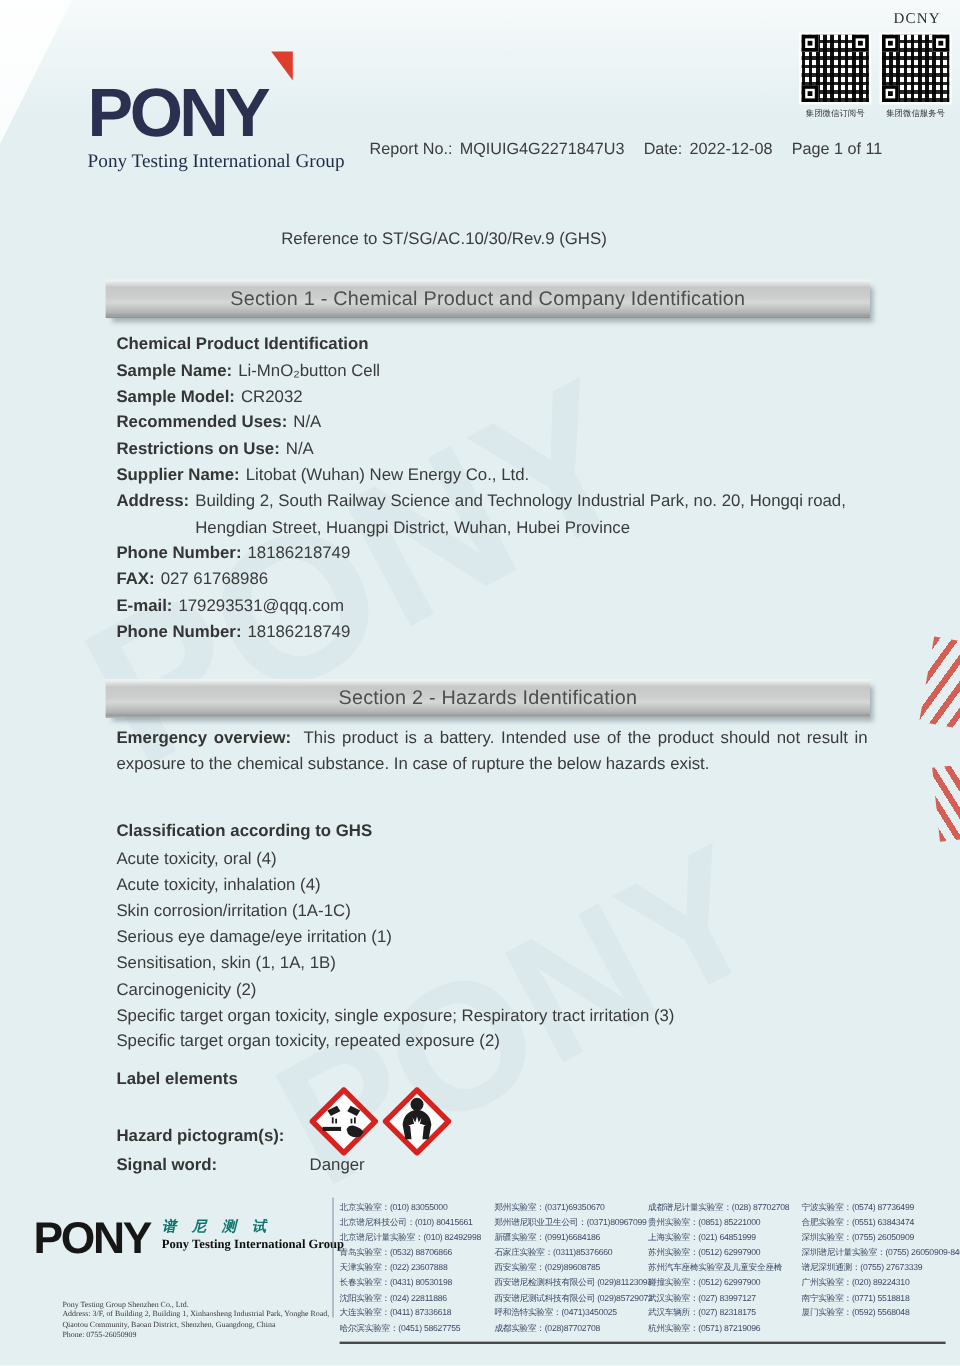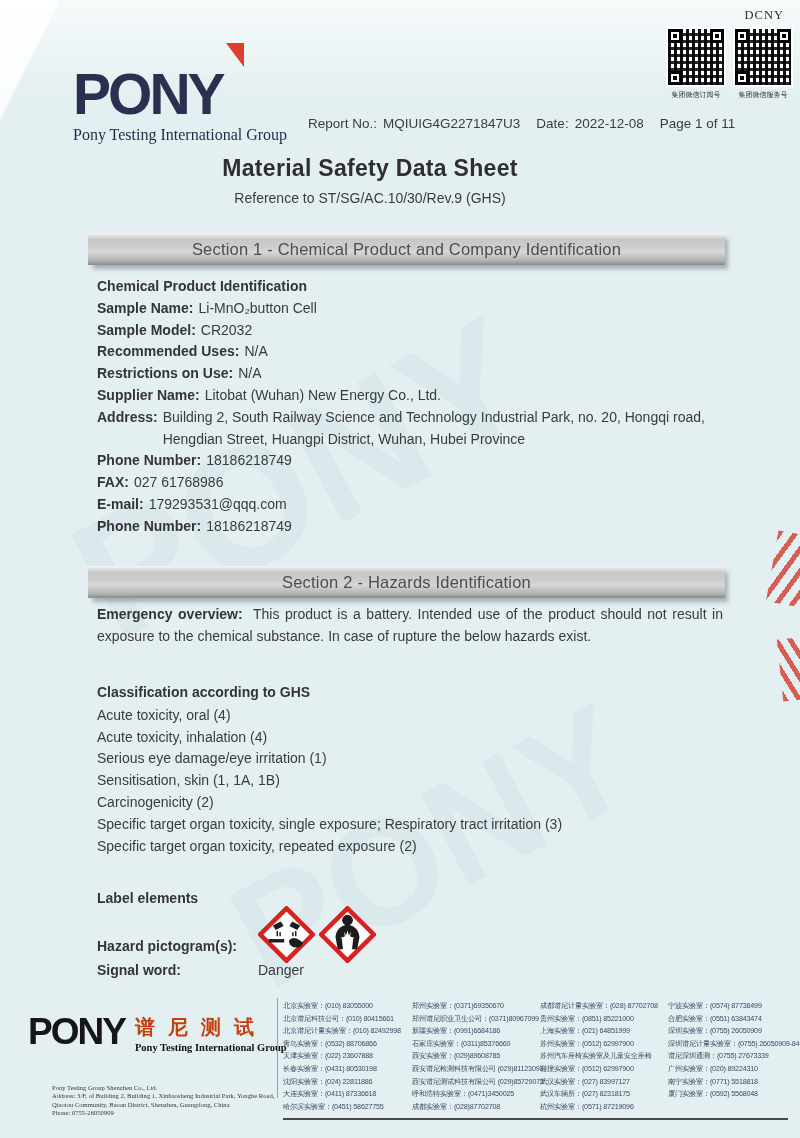--- a/index.html
+++ b/index.html
@@ -71,21 +71,21 @@
   .stamp-b{right:-10px;top:638px;width:30px;height:62px;transform:rotate(-6deg);
     background:repeating-linear-gradient(64deg,#d23a2e 0 5px,transparent 5px 12px);}
 
   
   .f-logo-row{position:absolute;left:28px;top:1014px;display:flex;align-items:flex-start;}
   .f-letters{display:flex;font-weight:800;font-size:37px;line-height:36px;letter-spacing:-2px;color:#161616;}
   .f-letters span{position:relative;}
   .fo-square{position:absolute;left:52%;top:56%;width:12px;height:12px;border-radius:3px;transform:translate(-50%,-50%);
     background:radial-gradient(circle at 40% 35%,#ea9277 0%,#b43a29 100%);}
   .f-cn{margin-left:10px;}
-  .f-cn-chars{font-size:20px;font-weight:bold;letter-spacing:13px;color:#c2410c;white-space:nowrap;}
+  .f-cn-chars{font-size:12px;font-weight:bold;letter-spacing:13px;color:#0f766e;white-space:nowrap;font-style:italic;}
   .f-cn-sub{font-family:"Liberation Serif",serif;font-size:10.5px;font-weight:bold;color:#101010;text-align:right;margin-top:1px;}
   .f-hotline{position:absolute;left:18px;top:1054px;font-family:"Liberation Serif",serif;font-weight:bold;font-size:16.5px;color:#151515;white-space:nowrap;}
   .f-hotline .site{margin-left:26px;letter-spacing:1.5px;}
   .f-fineprint{position:absolute;left:52px;top:1084px;width:235px;font-family:"Liberation Serif",serif;font-size:6.6px;line-height:8.4px;color:#3a3a3a;}
   .f-divider{position:absolute;left:277px;top:998px;width:1px;height:100px;background:#8fa0ab;}
   .contacts{position:absolute;top:1000px;font-size:7.2px;line-height:12.6px;color:#3d4a66;white-space:nowrap;letter-spacing:-.2px;}
   .col1{left:283px;width:126px;} .col2{left:412px;width:126px;} .col3{left:540px;width:126px;} .col4{left:668px;width:128px;}
   .f-rule{position:absolute;left:283px;top:1118px;width:505px;height:2px;background:#4a4a4a;}
 </style>
 </head>
@@ -122,21 +122,20 @@
         <span>N</span>
         <span><span>Y</span><span class="y-tri"></span></span>
     </div>
     <div class="logo-sub">Pony Testing International Group</div>
   </div>
 
   <div class="report-line">
     <span>Report No.:</span><span>MQIUIG4G2271847U3</span><span class="gap">Date:</span><span>2022-12-08</span><span class="gap">Page 1 of 11</span>
   </div>
 
-  <div class="doc-title">Material Safety Data Sheet</div>
   <div class="doc-subtitle">Reference to ST/SG/AC.10/30/Rev.9 (GHS)</div>
 
   <div class="section-bar bar1">Section 1 - Chemical Product and Company Identification</div>
   <div class="content c1">
     <div class="subhead">Chemical Product Identification</div>
     <div class="frow">
         <span class="flabel">Sample Name:</span>
         <span>Li-MnO₂button Cell</span>
       </div>
     <div class="frow">
@@ -179,20 +178,21 @@
 
   <div class="section-bar bar2">Section 2 - Hazards Identification</div>
   <div class="content c2">
     <span class="flabel">Emergency overview:</span> <span>This product is a battery. Intended use of the product should not result in exposure to the chemical substance. In case of rupture the below hazards exist.</span>
   </div>
 
   <div class="content c3">
     <div class="subhead">Classification according to GHS</div>
     <div>Acute toxicity, oral (4)</div>
     <div>Acute toxicity, inhalation (4)</div>
+    <div>Skin corrosion/irritation (1A-1C)</div>
     <div>Serious eye damage/eye irritation (1)</div>
     <div>Sensitisation, skin (1, 1A, 1B)</div>
     <div>Carcinogenicity (2)</div>
     <div>Specific target organ toxicity, single exposure; Respiratory tract irritation (3)</div>
     <div>Specific target organ toxicity, repeated exposure (2)</div>
   </div>
 
   <div class="content c4 subhead">Label elements</div>
 
   <div class="picto-label">Hazard pictogram(s):</div>

